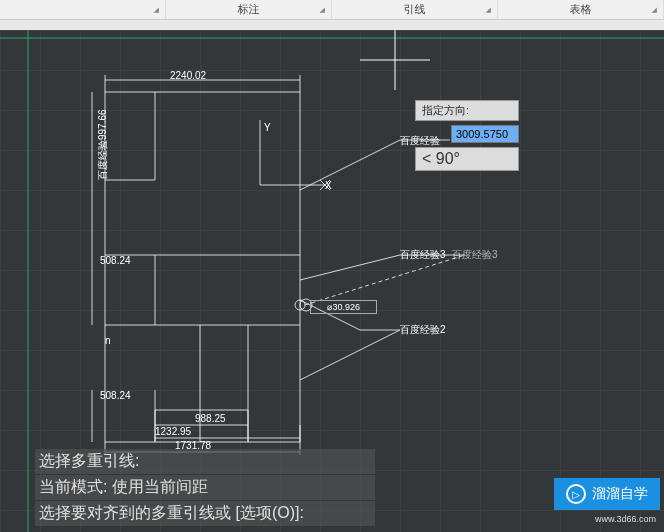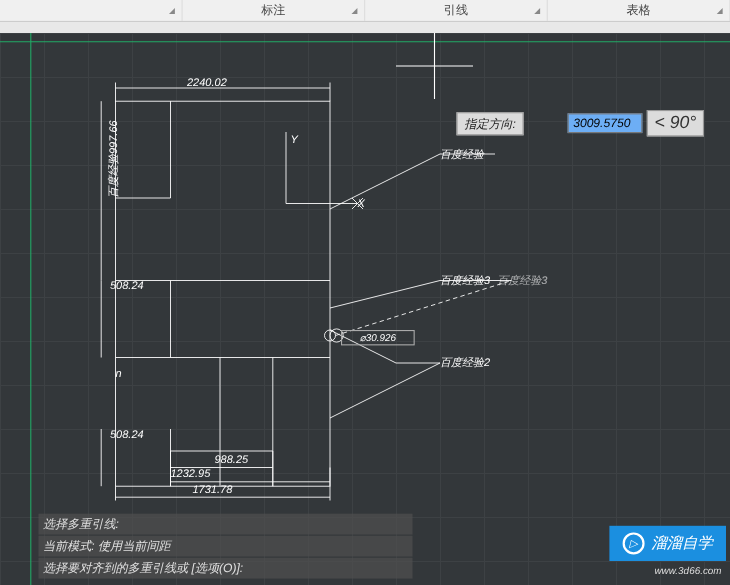--- a/index.html
+++ b/index.html
@@ -36,21 +36,20 @@
     color: #888;
   }
   .canvas-container {
     position: absolute;
     top: 30px;
     left: 0;
     right: 0;
     bottom: 0;
     background: #33373a;
     overflow: hidden;
-    font-style: italic;
   }
   .grid {
     position: absolute;
     inset: 0;
     background-image:
       linear-gradient(#3d4144 1px, transparent 1px),
       linear-gradient(90deg, #3d4144 1px, transparent 1px);
     background-size: 40px 40px;
   }
   .drawing {
@@ -71,22 +70,22 @@
     position: absolute;
     color: #fff;
     font-size: 10px;
     font-family: Arial, sans-serif;
   }
   .input-overlay {
     position: absolute;
     top: 70px;
     left: 415px;
     display: flex;
-    align-items: center;
     gap: 4px;
+    flex-direction: column;
   }
   .input-label {
     background: #dcdcdc;
     color: #222;
     padding: 2px 6px;
     font-size: 11px;
     border: 1px solid #999;
   }
   .input-value {
     background: #fff;
@@ -106,21 +105,21 @@
     padding: 2px 6px;
     font-size: 16px;
     border: 1px solid #999;
   }
   .cmd-area {
     position: absolute;
     left: 35px;
     bottom: 6px;
     width: 340px;
     color: #e0e0e0;
-    font-size: 11px;
+    font-size: 16px;
   }
   .cmd-line {
     background: rgba(80,80,80,0.7);
     padding: 2px 4px;
     margin-top: 1px;
     white-space: nowrap;
   }
   .logo {
     position: absolute;
     right: 4px;

